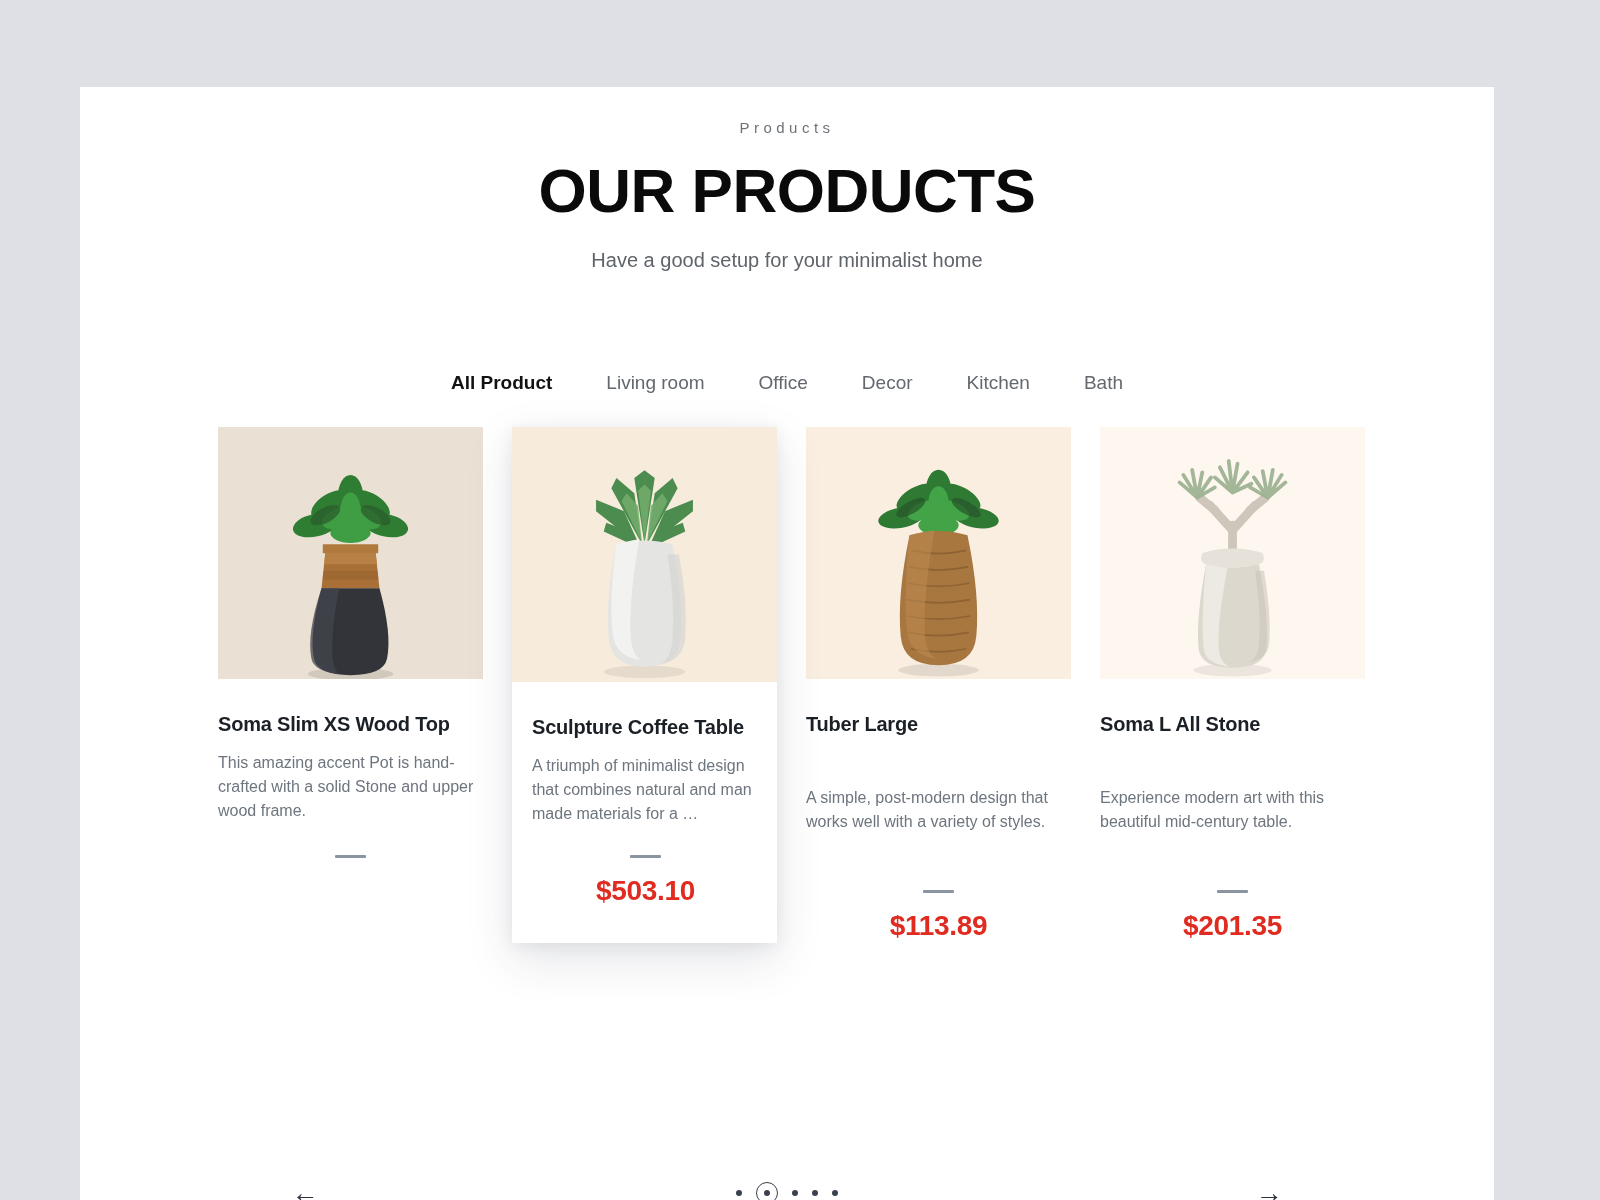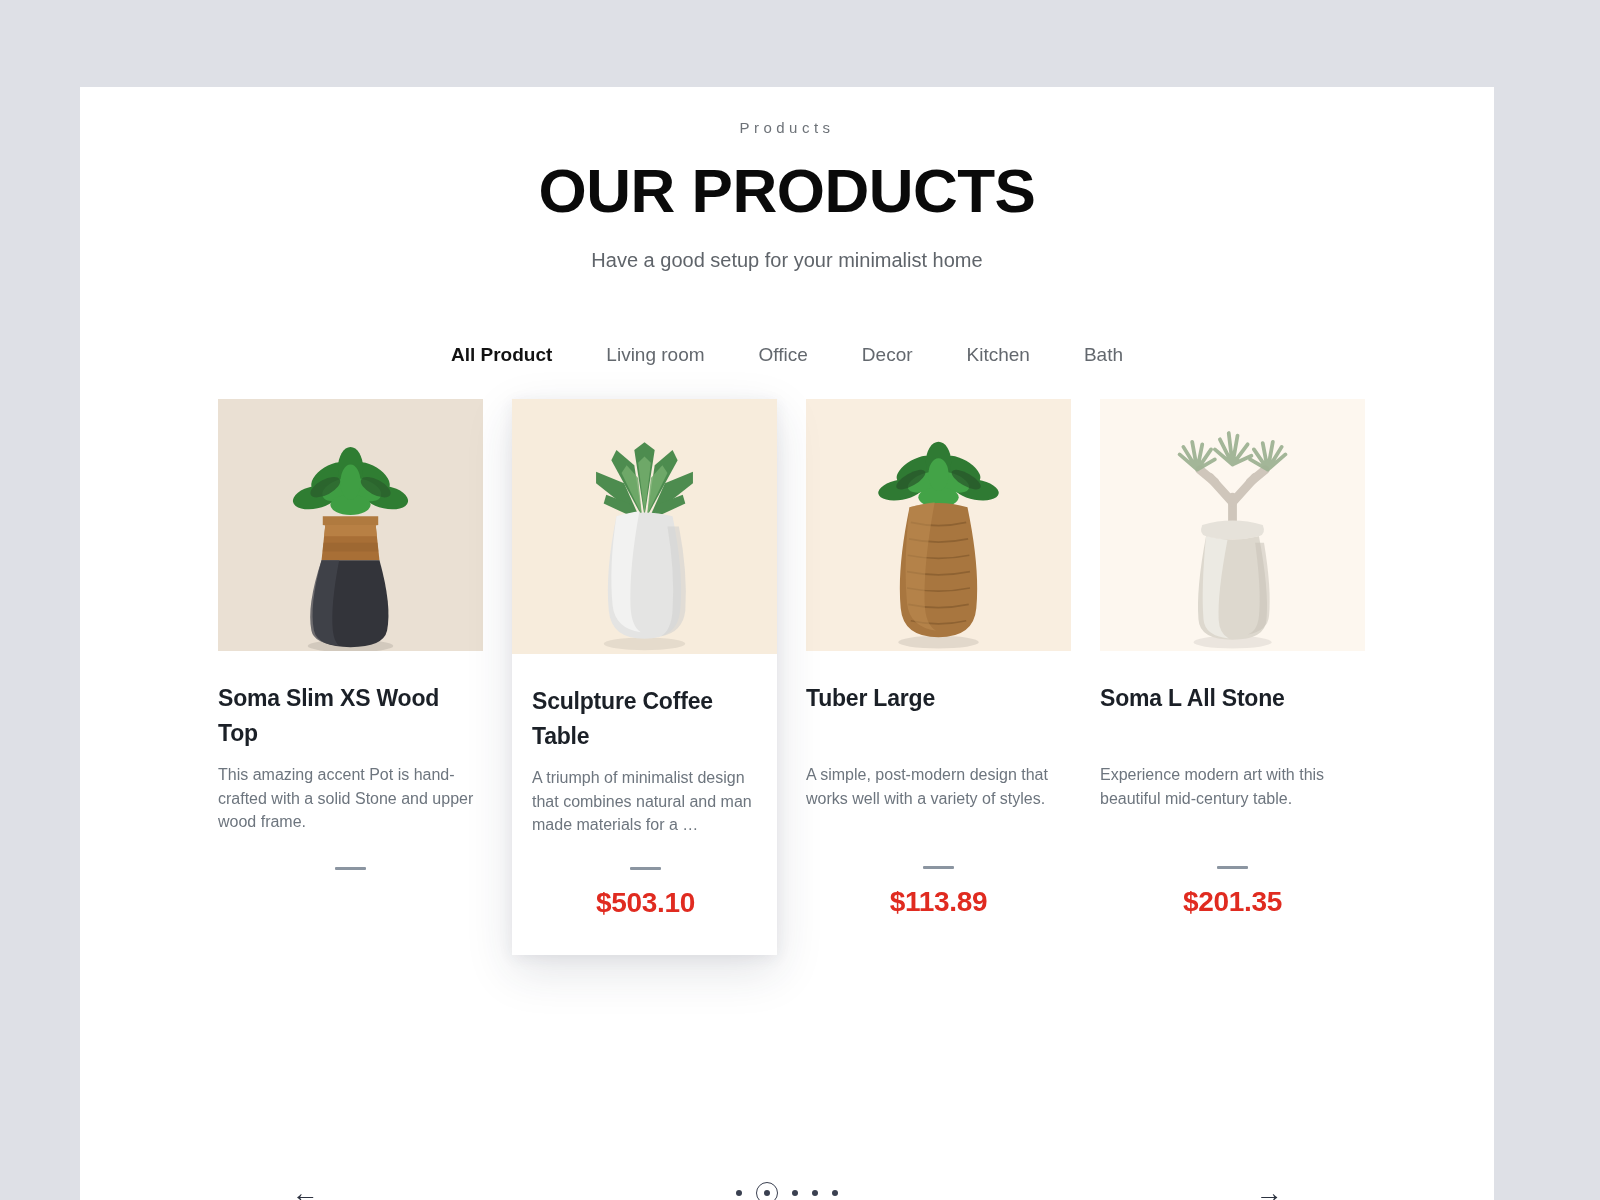--- a/index.html
+++ b/index.html
@@ -54,21 +54,21 @@
     color: #5f646a;
     font-weight: 400;
   }
 
   
   .tabs {
     display: flex;
     justify-content: center;
     align-items: center;
     gap: 54px;
-    margin-top: 72px;
+    margin-top: 100px;
   }
 
   .tab {
     font-size: 19px;
     color: #63686e;
     font-weight: 400;
     cursor: pointer;
     white-space: nowrap;
     background: none;
     border: none;
@@ -123,21 +123,21 @@
   }
 
   .card.featured .thumb { height: 255px; }
 
   .thumb svg { display: block; width: 100%; height: 100%; }
 
   
   .card-body { padding-top: 30px; }
 
   .prod-name {
-    font-size: 23px;
+    font-size: 20px;
     line-height: 1.52;
     font-weight: 700;
     color: #1b2027;
     letter-spacing: -0.2px;
   }
 
   .prod-desc {
     margin-top: 12px;
     font-size: 16px;
     line-height: 1.47;

